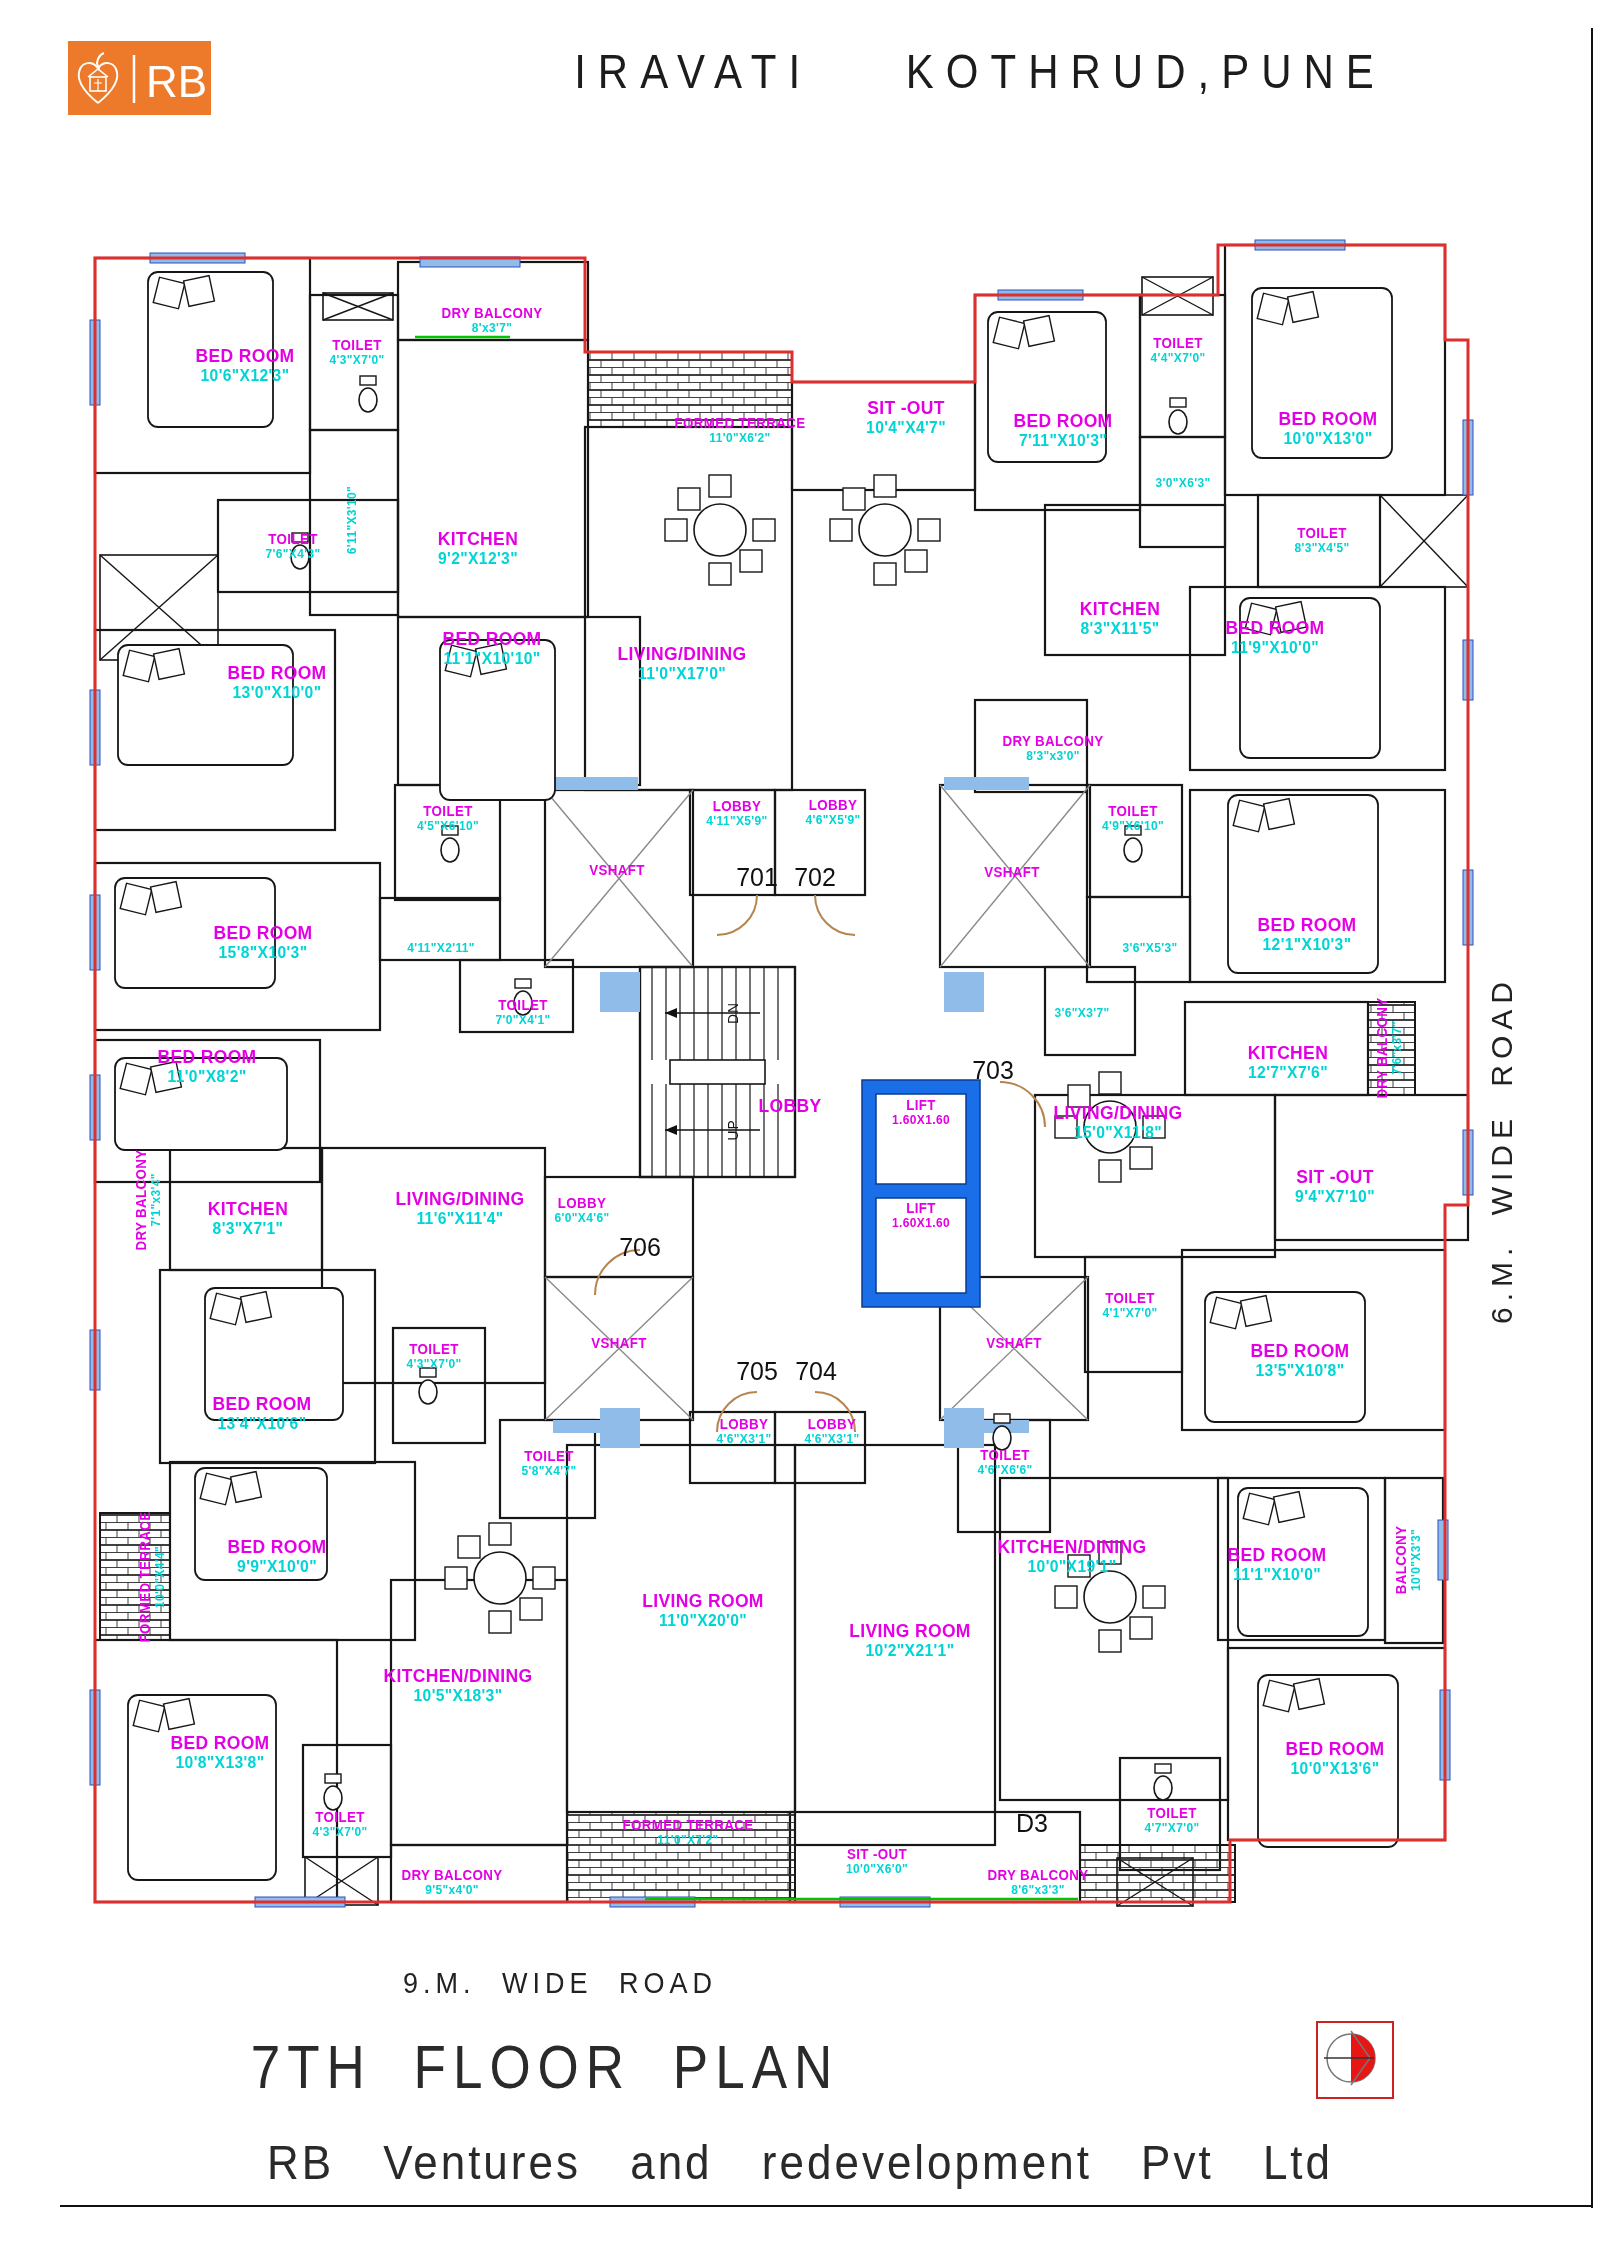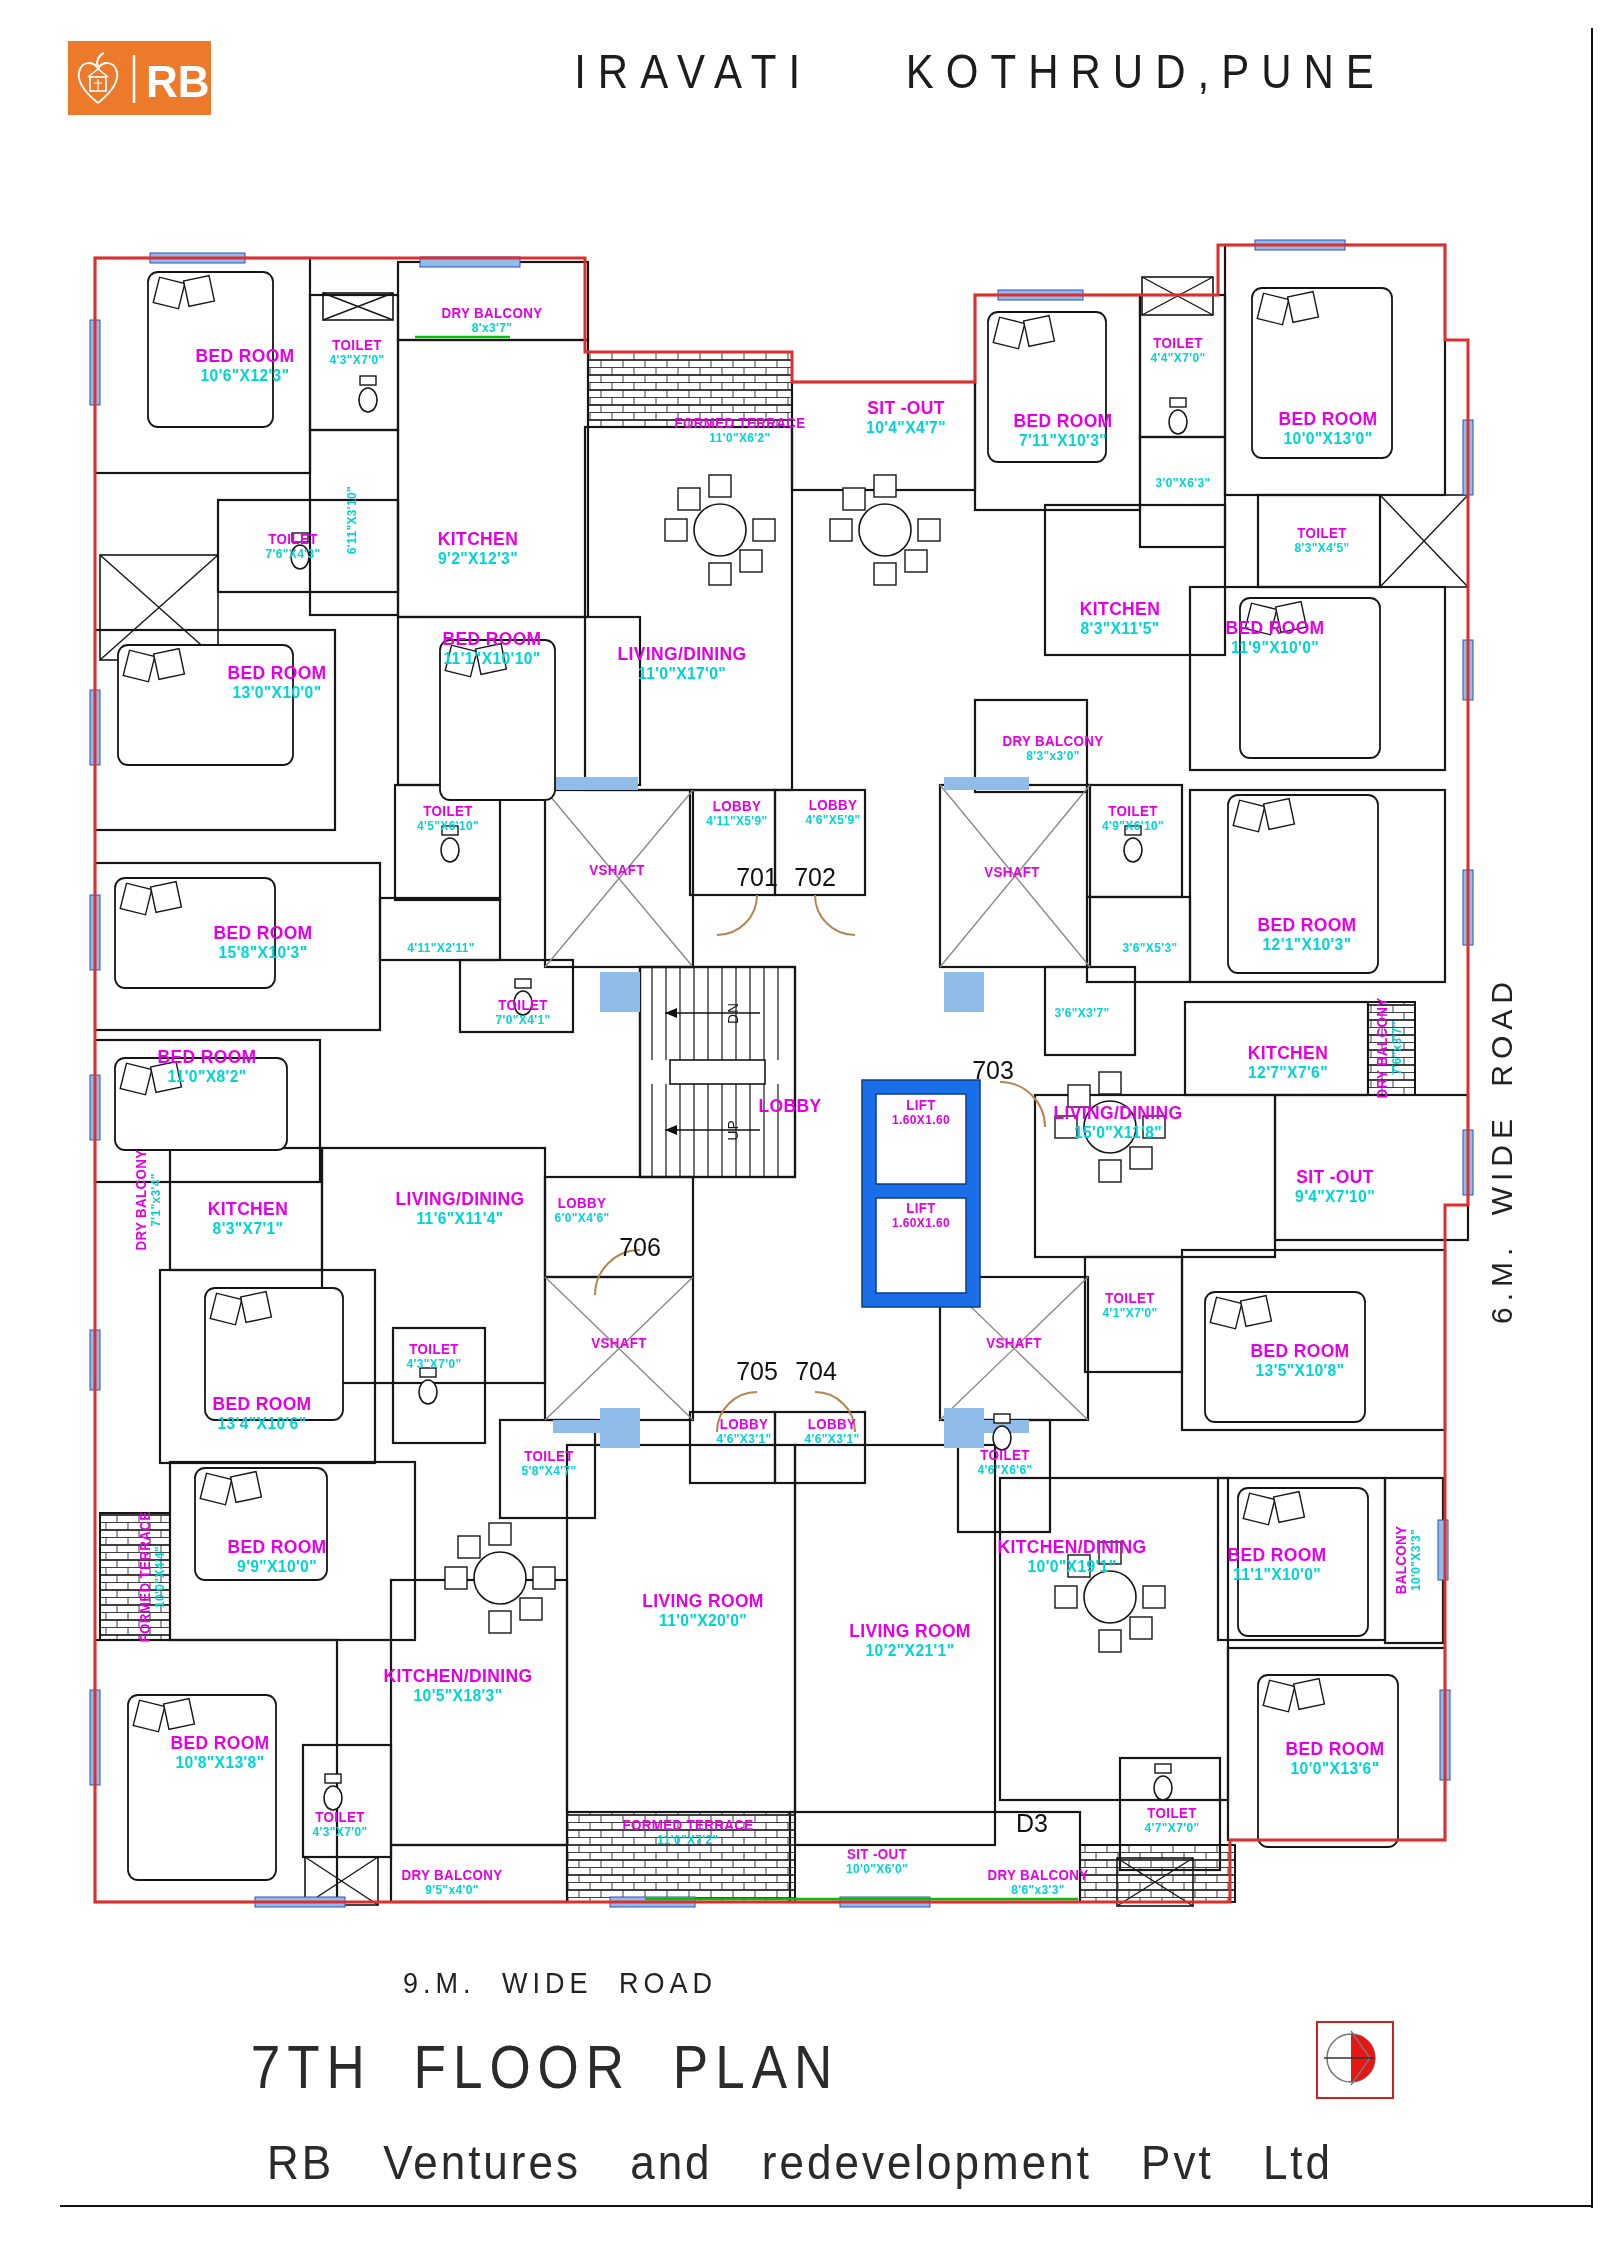--- a/index.html
+++ b/index.html
@@ -1,19 +1,19 @@
 <!DOCTYPE html>
 <html style="--mag: #e400e4; --cyn: #00d4d4; --red: #de2f2f; --winf: #8fbce8; --wins: #2f4fc0; --lift: #1a6fe8; --door: #b5854f; --grn: #00c400; --logo: #ed7a2b; --wall: #161616;"><head>
 <meta charset="utf-8">
 <style>
   html,body{margin:0;padding:0;background:#fff;}
   .page{position:relative;width:1600px;height:2262px;background:#fff;overflow:hidden;
         font-family:"Liberation Sans",sans-serif;}
   
-  .logo{position:absolute;left:68px;top:41px;width:143px;height:74px;background:var(--logo);font-weight:bold;}
+  .logo{position:absolute;left:68px;top:41px;width:143px;height:74px;background:var(--logo);}
   .proj-title{position:absolute;left:430px;top:48px;width:1100px;text-align:center;
       font-size:42px;color:#1c1c1c;letter-spacing:12px;word-spacing:70px;white-space:pre;
       transform:scaleY(1.15);font-weight:400;}
   
   .rl{position:absolute;transform:translate(-50%,-50%) scaleX(.92);text-align:center;line-height:1.12;white-space:nowrap;}
   .rl.rot{transform:translate(-50%,-50%) rotate(-90deg) scaleX(.92);}
   .rl .nm{display:block;color:var(--mag);font-weight:700;font-size:19px;letter-spacing:.4px;}
   .rl .dm{display:block;color:var(--cyn);font-weight:700;font-size:17px;letter-spacing:.4px;}
   .rl.s .nm{font-size:14.5px;}
   .rl.s .dm{font-size:13px;}

